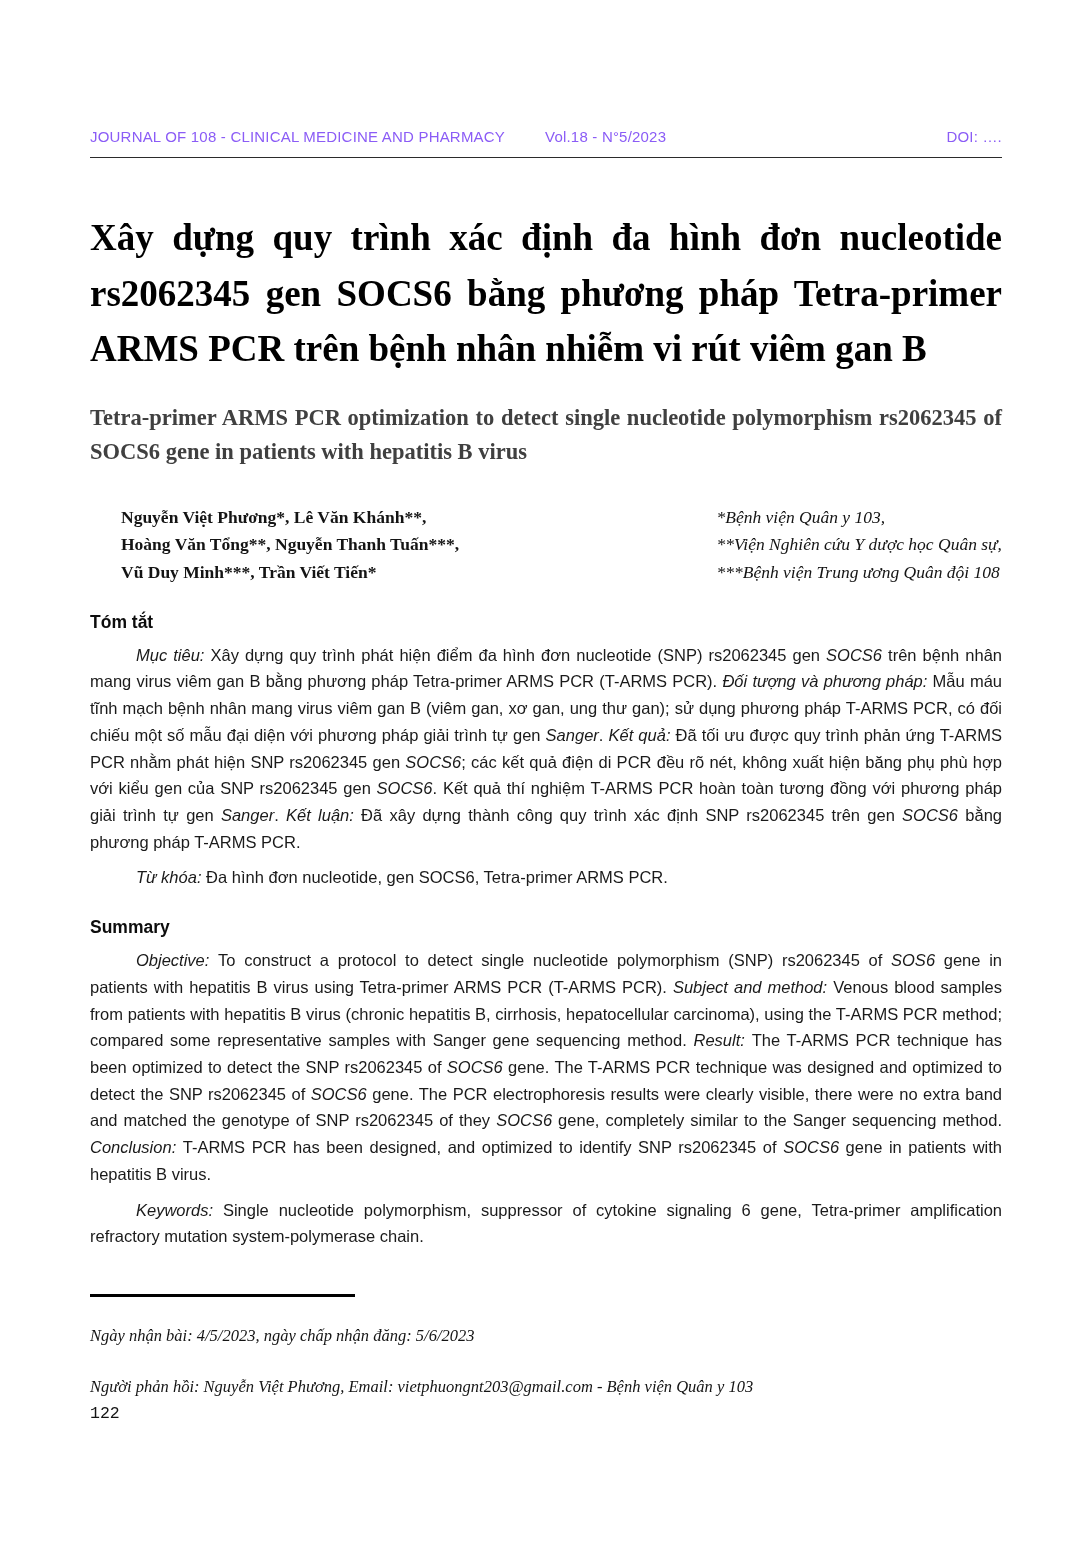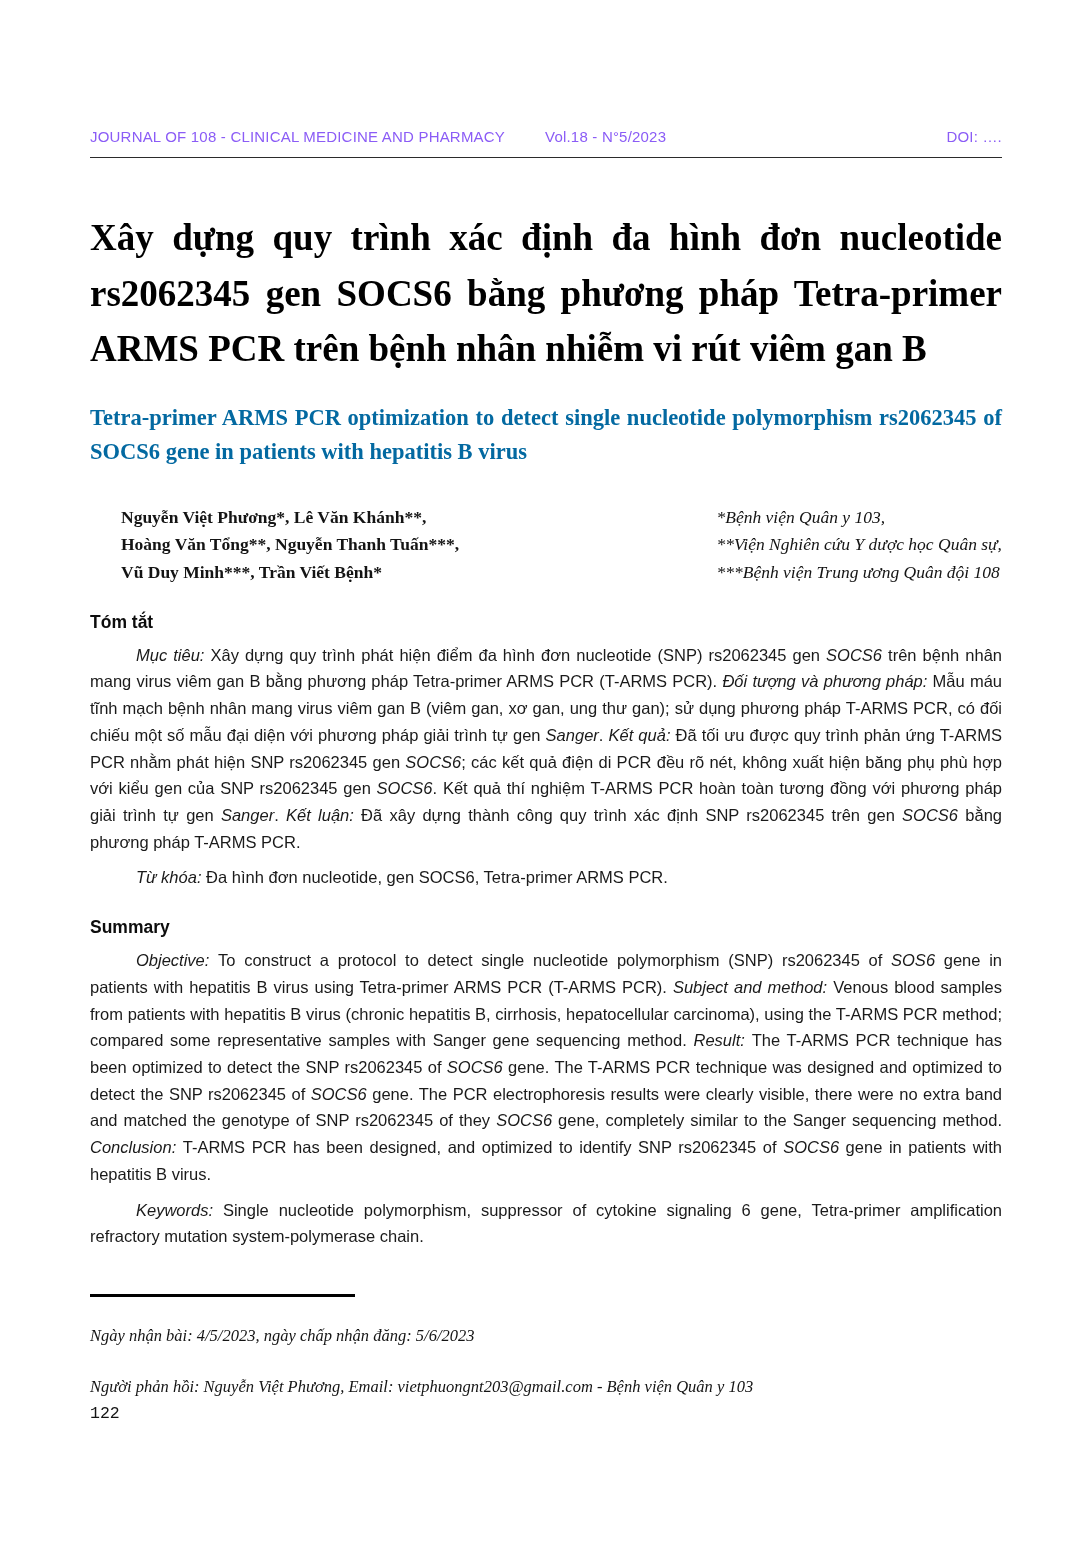--- a/index.html
+++ b/index.html
@@ -26,21 +26,21 @@
   .jh-vol { margin-left:40px; }
   
   .title-vi {
     margin-top:52px;
     font-size:37px; font-weight:700; line-height:1.5;
     text-align:justify; color:#000;
   }
   .title-en {
     margin-top:24px;
     font-size:22.5px; font-weight:700; line-height:1.55;
-    text-align:justify; color:#0369a1;
+    text-align:justify; color:#404040;
   }
   
   .byline {
     display:flex; justify-content:space-between;
     margin-top:34px;
     font-size:17.5px; line-height:1.55;margin-left:31px;
   }
   .authors { font-weight:700; }
   .affils  { font-style:italic; text-align:left; }
   
@@ -88,21 +88,21 @@
   </header>
 
   <h1 class="title-vi"><span>Xây dựng quy trình xác định đa hình đơn nucleotide rs2062345 gen </span><span data-seg-italic="">SOCS6</span><span> bằng phương pháp Tetra-primer ARMS PCR trên bệnh nhân nhiễm vi rút viêm gan B</span></h1>
 
   <h2 class="title-en"><span>Tetra-primer ARMS PCR optimization to detect single nucleotide polymorphism rs2062345 of </span><span data-seg-italic="">SOCS6</span><span> gene in patients with hepatitis B virus</span></h2>
 
   <section class="byline">
     <div class="authors">
       <div>Nguyễn Việt Phương*, Lê Văn Khánh**,</div>
       <div>Hoàng Văn Tổng**, Nguyễn Thanh Tuấn***,</div>
-      <div>Vũ Duy Minh***, Trần Viết Bệnh*</div>
+      <div>Vũ Duy Minh***, Trần Viết Tiến*</div>
     </div>
     <div class="affils">
       <div>*Bệnh viện Quân y 103,</div>
       <div>**Viện Nghiên cứu Y dược học Quân sự,</div>
       <div>***Bệnh viện Trung ương Quân đội 108</div>
     </div>
   </section>
 
   <h3 class="sec-heading">Tóm tắt</h3>
   <p class="body-par"><span data-seg-italic="">Mục tiêu: </span><span>Xây dựng quy trình phát hiện điểm đa hình đơn nucleotide (SNP) rs2062345 gen </span><span data-seg-italic="">SOCS6</span><span> trên bệnh nhân mang virus viêm gan B bằng phương pháp Tetra-primer ARMS PCR (T-ARMS PCR). </span><span data-seg-italic="">Đối tượng và phương pháp: </span><span>Mẫu máu tĩnh mạch bệnh nhân mang virus viêm gan B (viêm gan, xơ gan, ung thư gan); sử dụng phương pháp T-ARMS PCR, có đối chiếu một số mẫu đại diện với phương pháp giải trình tự gen </span><span data-seg-italic="">Sanger</span><span>. </span><span data-seg-italic="">Kết quả: </span><span>Đã tối ưu được quy trình phản ứng T-ARMS PCR nhằm phát hiện SNP rs2062345 gen </span><span data-seg-italic="">SOCS6</span><span>; các kết quả điện di PCR đều rõ nét, không xuất hiện băng phụ phù hợp với kiểu gen của SNP rs2062345 gen </span><span data-seg-italic="">SOCS6</span><span>. Kết quả thí nghiệm T-ARMS PCR hoàn toàn tương đồng với phương pháp giải trình tự gen </span><span data-seg-italic="">Sanger</span><span>. </span><span data-seg-italic="">Kết luận: </span><span>Đã xây dựng thành công quy trình xác định SNP rs2062345 trên gen </span><span data-seg-italic="">SOCS6</span><span> bằng phương pháp T-ARMS PCR.</span></p>

